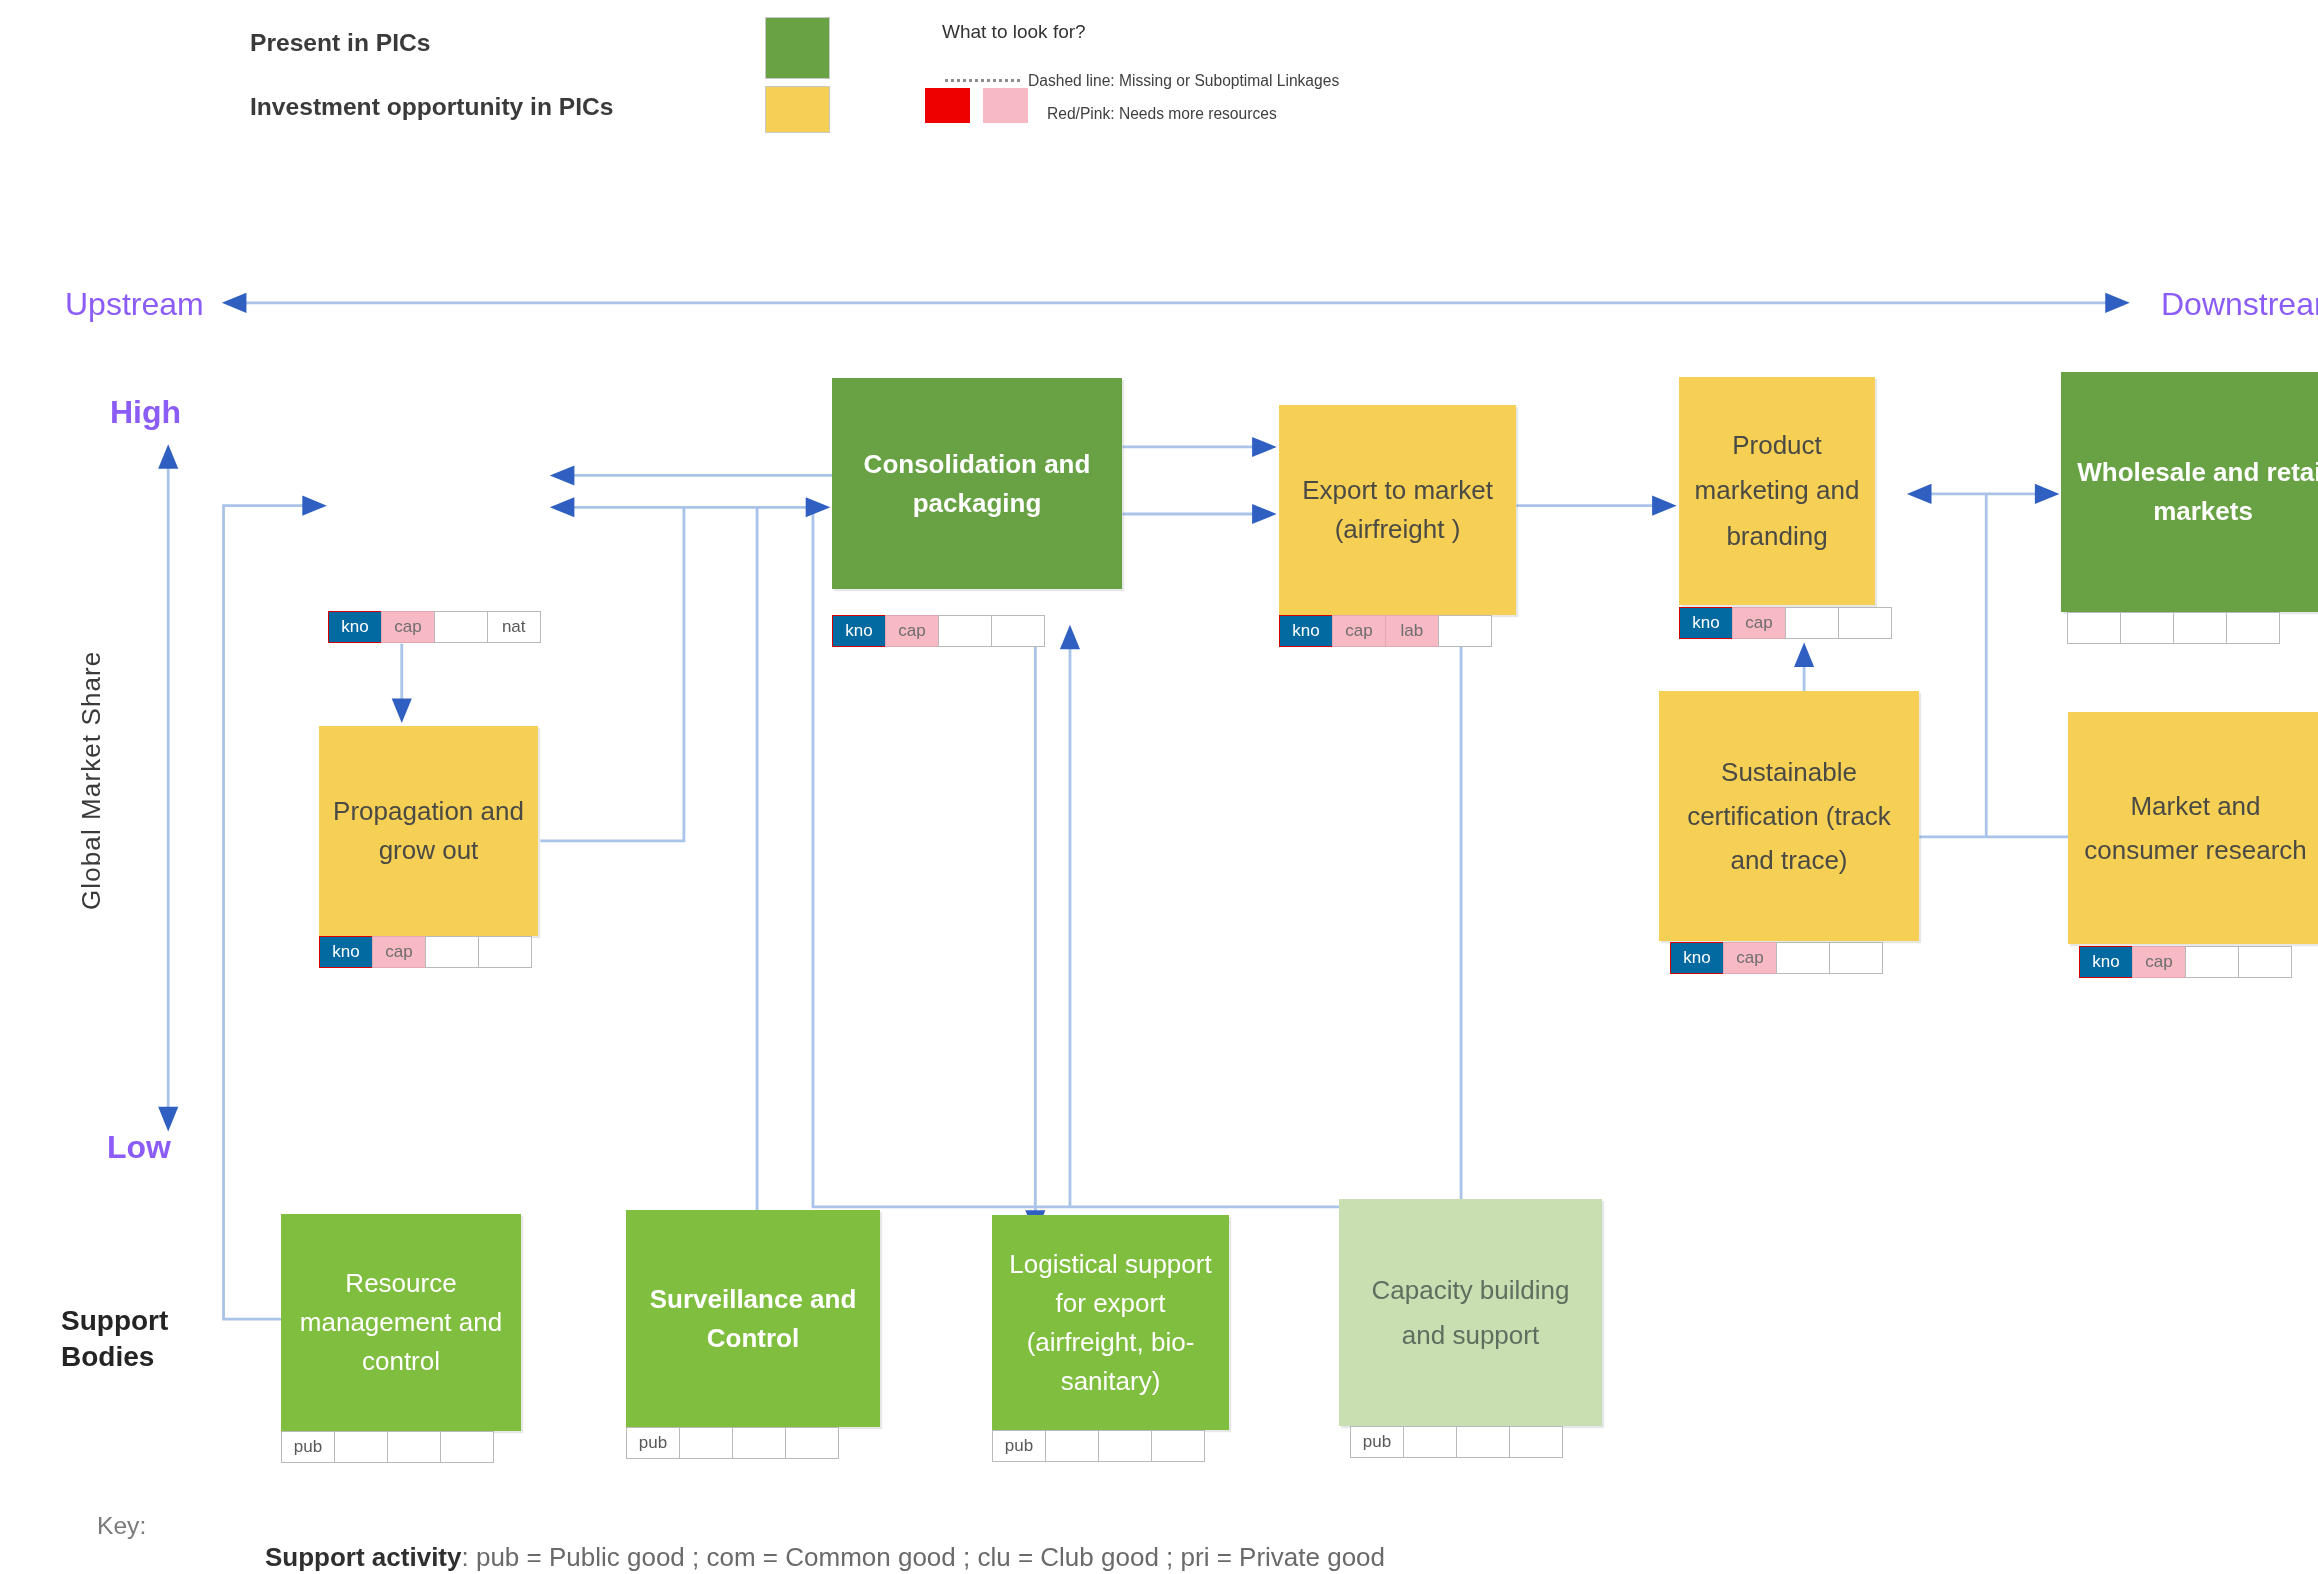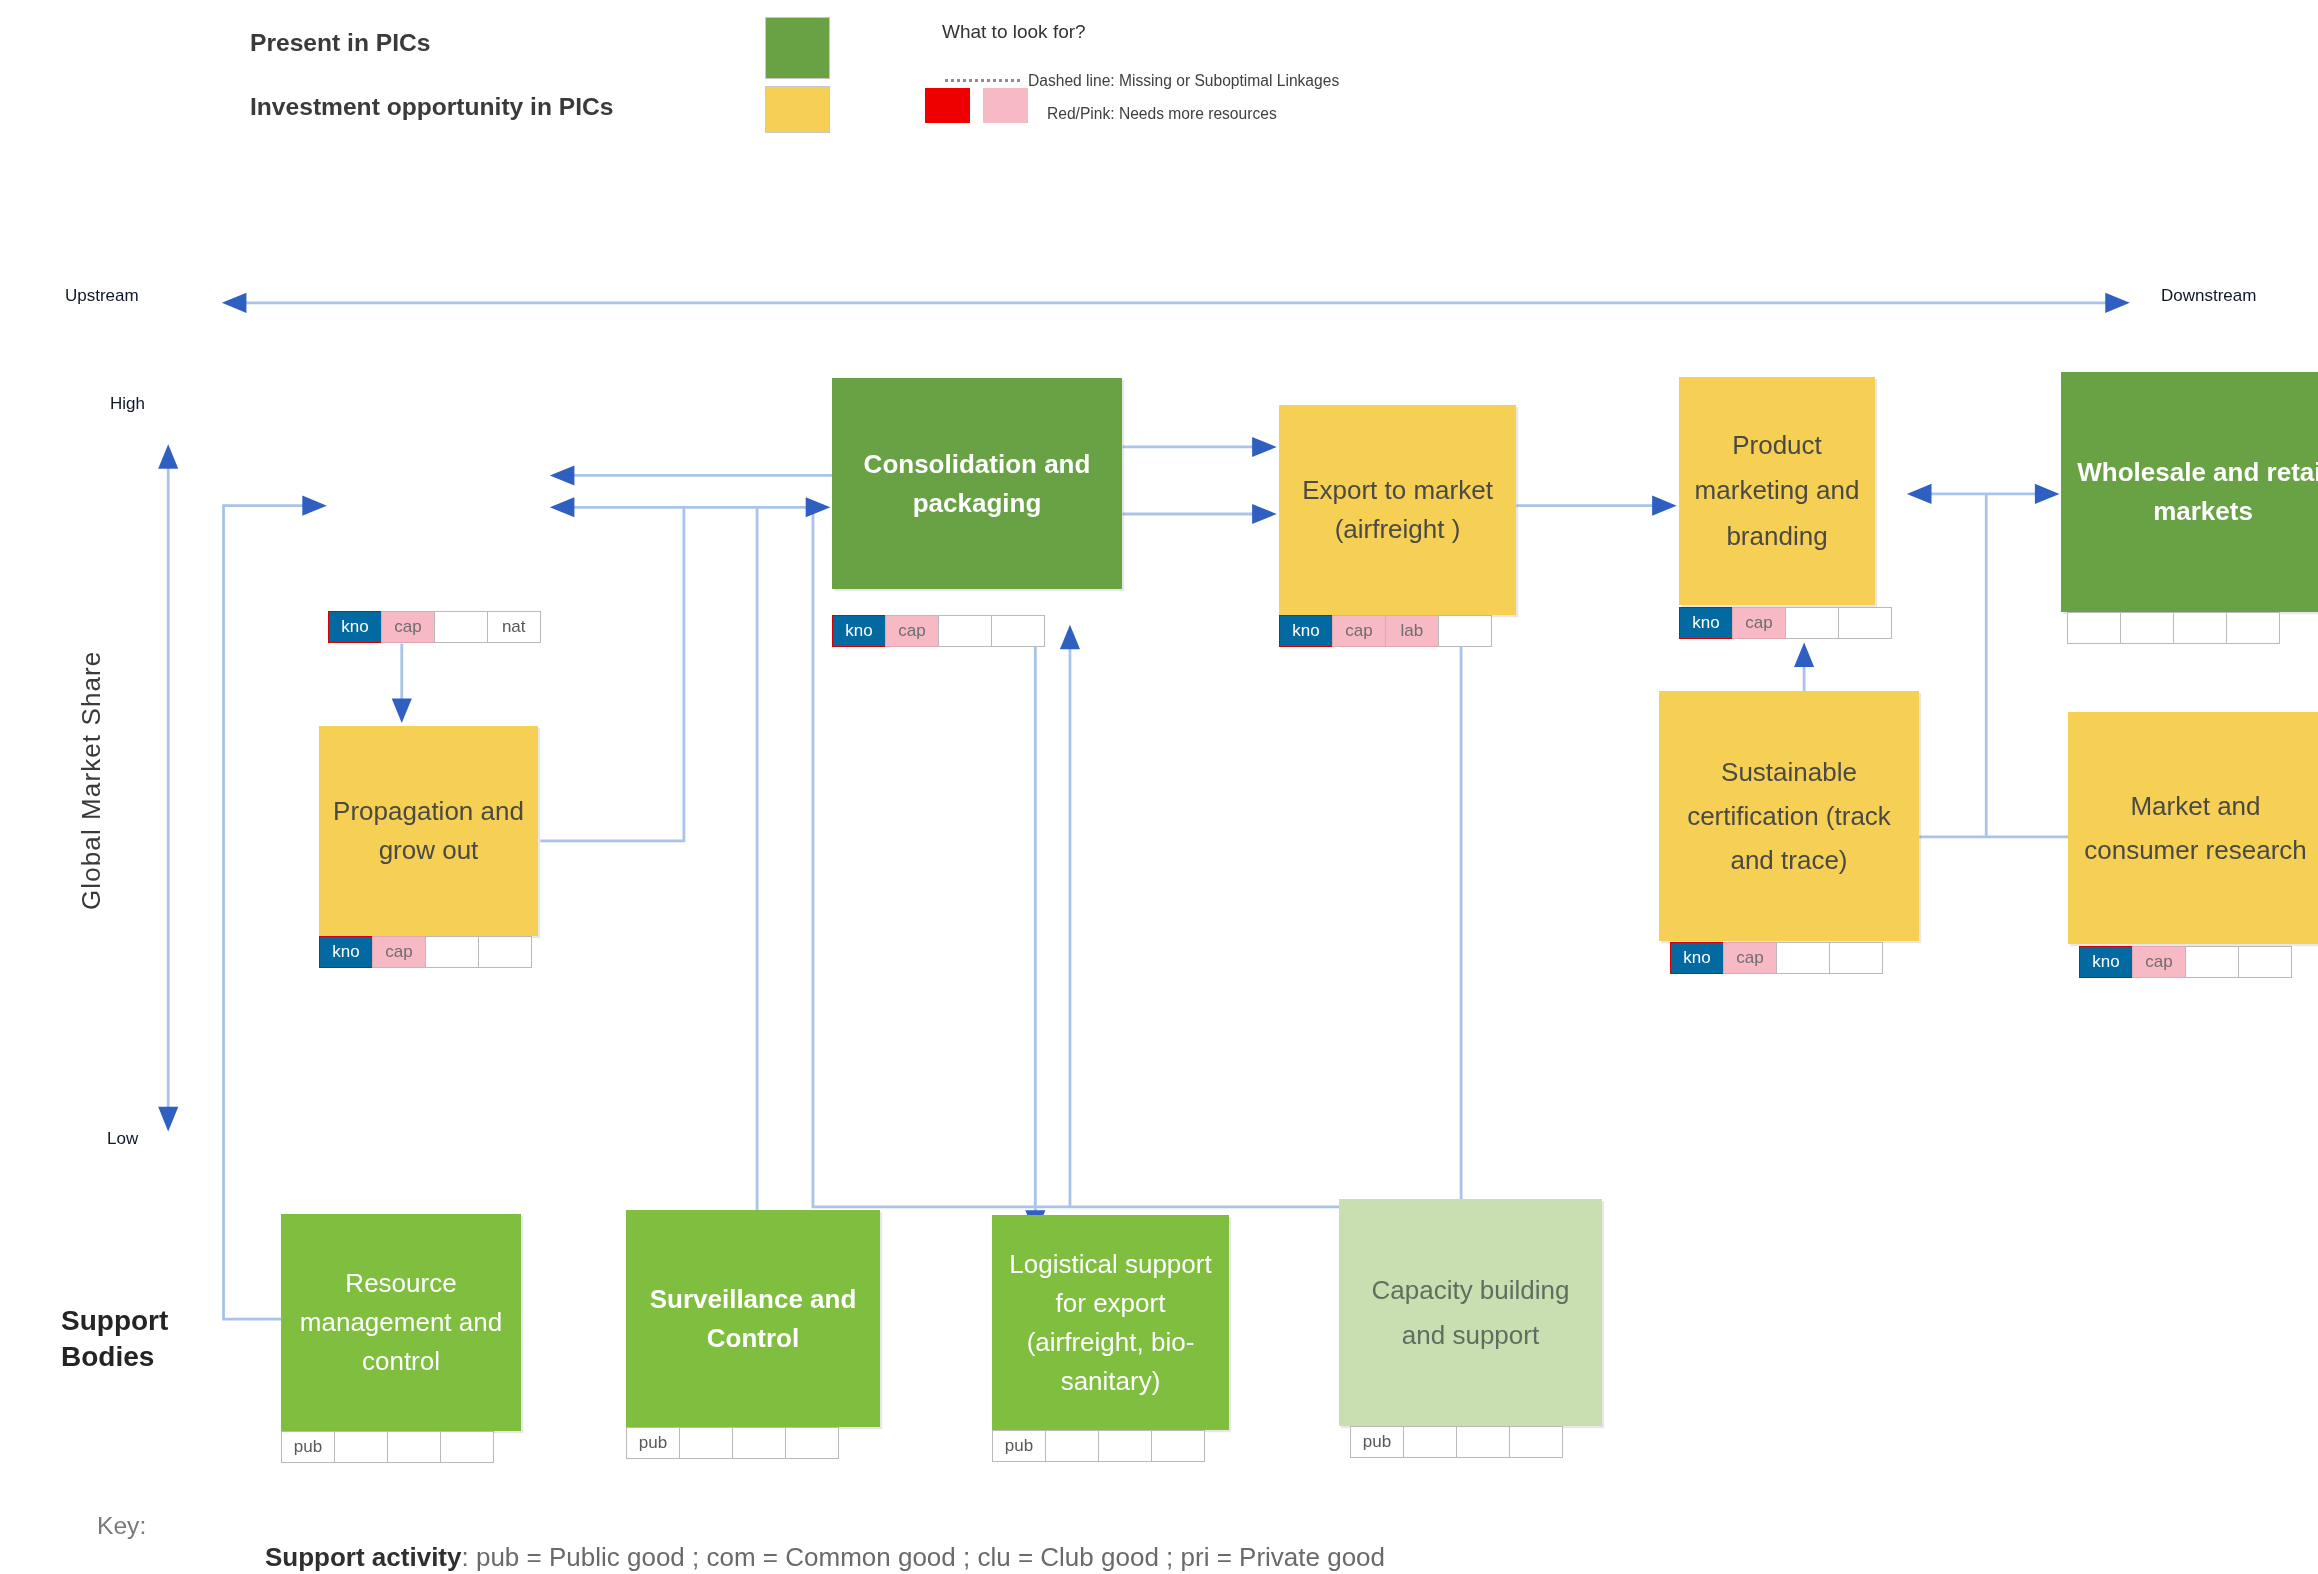--- a/index.html
+++ b/index.html
@@ -13,22 +13,22 @@
   svg.wires polygon{fill:#2F5FC0;stroke:none;}
 
   
   .legend-label{font-size:24.6px;color:#3a3a3a;font-weight:600;}
   .swatch{position:absolute;border:0.6px solid #c8c8c8;}
   .what-title{font-size:19px;font-weight:400;color:#333;}
   .legend-small{font-size:15.6px;color:#404040;}
   .dash-sample{position:absolute;width:75px;height:0;border-top:3.4px dotted #8c8c8c;}
 
   
-  .axis-word{font-size:17px;color:#0f172a;}
-  .hl{font-weight:400;}
+  .axis-word{font-size:32px;color:#8b5cf6;}
+  .hl{font-weight:700;}
   .gms{writing-mode:vertical-rl;transform:rotate(180deg);font-size:26px;color:#3a3a3a;letter-spacing:1.1px;}
   .support-bodies{font-size:28px;font-weight:bold;color:#242424;line-height:1.3;width:156px;}
 
   
   .node{position:absolute;display:flex;align-items:center;justify-content:center;
         text-align:center;font-size:26px;line-height:1.5;padding:5.6px 10px;box-sizing:border-box;
         box-shadow:2.2px 2.2px 0 rgba(120,120,120,0.18);}
   .node.yellow{background:#F6CF55;color:#4a4a44;}
   .node.dkgreen{background:#69A245;color:#ffffff;font-weight:bold;}
   .node.ltgreen{background:#7FBE3F;color:#ffffff;}

